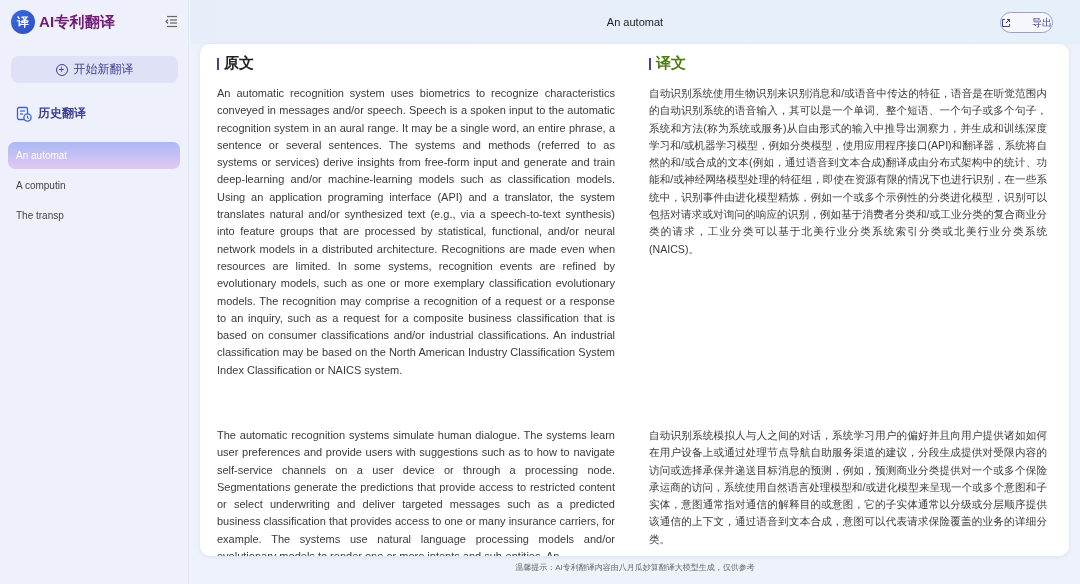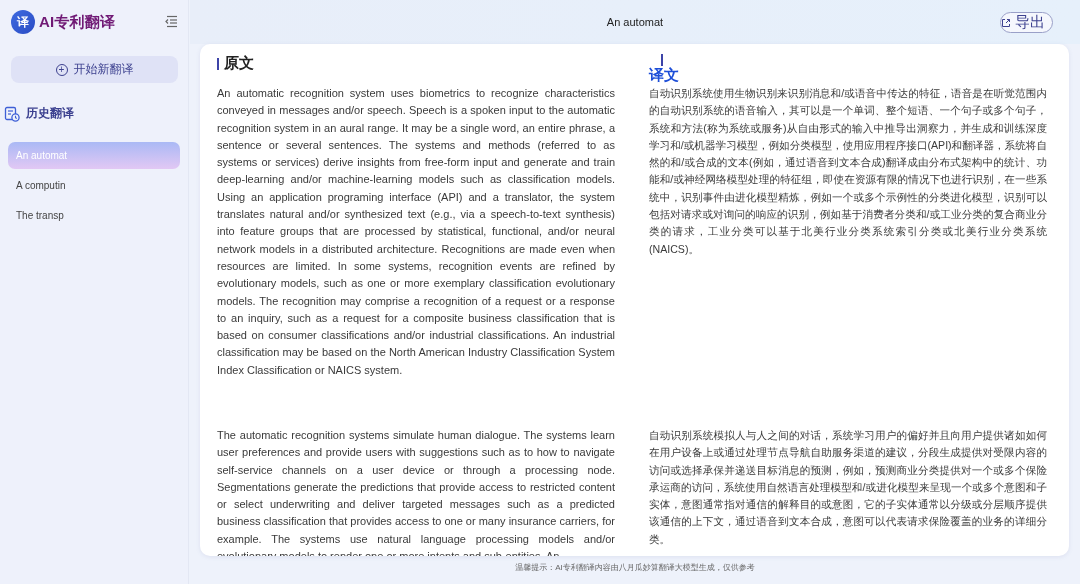--- a/index.html
+++ b/index.html
@@ -28,21 +28,21 @@
       position: absolute; left: 11px; top: 56px; width: 167px; height: 27px;
       border-radius: 8px; background: #dfe2f6;
       display: flex; align-items: center; justify-content: center;
       font-size: 12px; color: #3e4290; cursor: pointer;
     }
     .new-btn .plus {
       width: 12px; height: 12px; border: 1.3px solid #3e4290; border-radius: 50%;
       display: inline-flex; align-items: center; justify-content: center;
       font-size: 10px; line-height: 1; margin-right: 6px;
     }
-    .history-head { position: absolute; left: 4px; top: 105px; display: flex; align-items: center; }
+    .history-head { position: absolute; left: 16px; top: 105px; display: flex; align-items: center; }
     .history-head .label { margin-left: 6px; font-size: 12px; font-weight: bold; color: #3a3f8f; }
     .history-list { position: absolute; left: 8px; top: 142px; width: 172px; }
     .history-item {
       height: 27px; border-radius: 7px; display: flex; align-items: center;
       padding-left: 8px; font-size: 10px; color: #444; margin-bottom: 3px; cursor: pointer;
     }
     .history-item.active {
       background: linear-gradient(180deg, #aab9f5 0%, #e2c8f4 100%);
       color: #fff;
     }
@@ -50,39 +50,39 @@
       position: absolute; left: 190px; top: 0; width: 890px; height: 44px;
       background: linear-gradient(90deg, #e8eef9, #e6f0fb);
     }
     .topbar .title {
       position: absolute; left: 0; right: 0; top: 16px; text-align: center;
       font-size: 11px; color: #222;
     }
     .export-btn {
       position: absolute; right: 27px; top: 12px; width: 53px; height: 21px;
       border: 1px solid #9aa0c8; border-radius: 11px; background: #f5f7fd;
-      display: flex; align-items: center; justify-content: flex-start;
-      font-size: 15px; color: #3e4290; cursor: pointer;
+      display: flex; align-items: center; justify-content: space-between;
+      font-size: 10px; color: #3e4290; cursor: pointer;
     }
     .export-btn .ico { margin-right: 4px; display: inline-flex; }
     .content-card {
       position: absolute; left: 200px; top: 44px; width: 869px; height: 512px;
       background: #ffffff; border-radius: 10px;
       box-shadow: 0 1px 4px rgba(120,130,180,0.15);
       overflow: hidden;
     }
     .col { position: absolute; top: 0; }
     .col-left { left: 17px; width: 398px; }
     .col-right { left: 449px; width: 398px; }
     .section-head {
       position: absolute; top: 10px; display: flex; align-items: center;
       font-size: 15px; font-weight: bold; color: #222;
     }
     .section-head .bar { width: 2px; height: 12px; background: #3d44a8; margin-right: 5px; }
-    .col-right .section-head { color: #1d4ed8; flex-direction: column; }
+    .col-right .section-head { color: #4d7c0f; }
     .para {
       position: absolute; font-size: 11px; line-height: 17.3px; color: #3a3a3a;
       text-align: justify;
     }
     .col-right .para { font-size: 10.6px; line-height: 17.3px; }
     .footer {
       position: absolute; left: 190px; top: 562px; width: 890px; text-align: center;
       font-size: 8px; color: #666;
     }
   </style>

